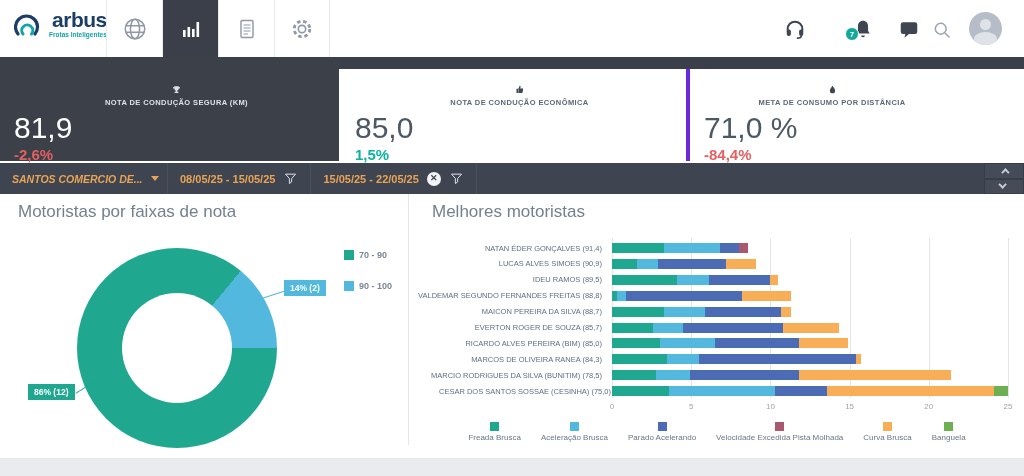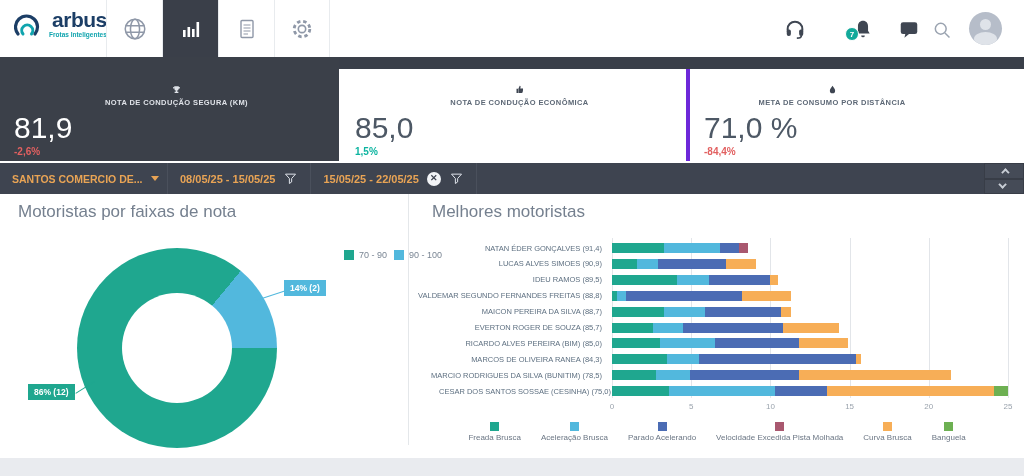--- a/index.html
+++ b/index.html
@@ -24,31 +24,31 @@
   .avatar .bodyy { position:absolute; left:5px; top:20px; width:23px; height:14px; border-radius:50%; background:#dfe3e9; }
 
   
   .kpi-strip { position:absolute; left:0; top:57px; width:1024px; height:12px; background:#3a3f49; }
   .kpi-card { position:absolute; top:69px; height:92px; background:#fff; padding:16px 0 0 14px; }
   .kpi-card.dark { top:57px; height:104px; background:#3b4049; padding-top:28px; }
   .kpi-label { display:flex; align-items:center; gap:4px; font-size:7.5px; font-weight:bold; letter-spacing:0.4px; color:#5d6876;flex-direction:column; }
   .dark .kpi-label { color:#dfe2e8; }
   .kpi-value { font-size:30px; color:#4d5865; margin-top:4px; line-height:34px; }
   .dark .kpi-value { color:#ffffff; }
-  .kpi-delta { font-size:10px; font-weight:bold; margin-top:1px; }
+  .kpi-delta { font-size:15px; font-weight:bold; margin-top:1px; }
   .neg { color:#e26060; }
   .pos { color:#0cb4a0; }
   #kpi-1 { left:0; width:339px; }
   #kpi-2 { left:341px; width:343px; }
   #kpi-3 { left:686px; width:274px; border-left:4px solid #6d28d9; }
 
   
   .filter-bar { position:absolute; left:0; top:163px; width:1024px; height:31px; background:#3e4450; display:flex; align-items:stretch; z-index:4; }
   .fsec { display:flex; align-items:center; gap:8px; padding:0 12px; border-right:1px solid #4a505c; cursor:pointer; }
-  .fcompany { width:168px; justify-content:space-between; }
+  .fcompany { width:168px; justify-content:space-between;font-style:italic; }
   .ftext { color:#e9a455; font-size:10.5px; font-weight:bold; white-space:nowrap; }
   .fdate { font-size:11px; }
   .caret { width:0; height:0; border-left:4px solid transparent; border-right:4px solid transparent; border-top:5px solid #e9a455; }
   .xcircle { width:14px; height:14px; border-radius:50%; background:#f2f4f7; color:#3e4450; font-size:9px; font-weight:bold; display:flex; align-items:center; justify-content:center; line-height:1; cursor:pointer; }
   .fscroll { position:absolute; right:0; top:0; width:40px; height:31px; display:flex; flex-direction:column; }
   .fscroll-btn { flex:1; background:#454b57; border:1px solid #383d47; display:flex; align-items:center; justify-content:center; cursor:pointer; }
   .chev { width:6px; height:6px; border-top:2px solid #c9ced6; border-right:2px solid #c9ced6; }
   .chev.up { transform:rotate(-45deg) translateY(2px); }
   .chev.down { transform:rotate(135deg) translateY(2px); }
 
@@ -61,21 +61,21 @@
   #donut-panel { position:absolute; left:0; top:194px; width:408px; height:264px; }
   #donut-panel .panel-title { position:absolute; left:18px; top:8px; }
   .donut { position:absolute; left:77px; top:54px; width:200px; height:200px; border-radius:50%; }
   .hole { position:absolute; left:45px; top:45px; width:110px; height:110px; border-radius:50%; background:#fff; }
   .callout { position:absolute; color:#fff; font-size:8.5px; font-weight:bold; padding:3px 6px; z-index:3; }
   .callout.blue { left:284px; top:86px; background:#52b8dd; }
   .callout.teal { left:28px; top:190px; background:#1fa78f; }
   .leader { position:absolute; height:1px; z-index:2; }
   .leader.blue-l { left:255px; top:101px; width:32px; background:#52b8dd; transform:rotate(-18deg); }
   .leader.teal-l { left:74px; top:193px; width:22px; background:#1fa78f; transform:rotate(-32deg); }
-  .donut-legend { position:absolute; left:344px; top:56px; display:flex; gap:7px; }
+  .donut-legend { position:absolute; left:344px; top:56px; display:flex; flex-direction:column; gap:21px;font-weight:bold; }
   .dleg-item { display:flex; align-items:center; gap:5px; font-size:9px; color:#7a8694; white-space:nowrap; }
   .dleg-sq { width:10px; height:10px; display:inline-block; }
 
   
   #bar-panel { position:absolute; left:410px; top:194px; width:614px; height:225px; }
   #bar-panel .panel-title { position:absolute; left:22px; top:8px; }
   #bar-plot { position:absolute; left:0; top:0; width:614px; height:264px; }
   .gridline { position:absolute; width:1px; background:#e2e5e9; }
   .tick { position:absolute; width:20px; text-align:center; font-size:8px; color:#9aa3ad; }
   .bar-label { position:absolute; left:0; width:198px; text-align:right; font-size:7.5px; color:#5d6f80; line-height:9px; white-space:nowrap; overflow:hidden; }

